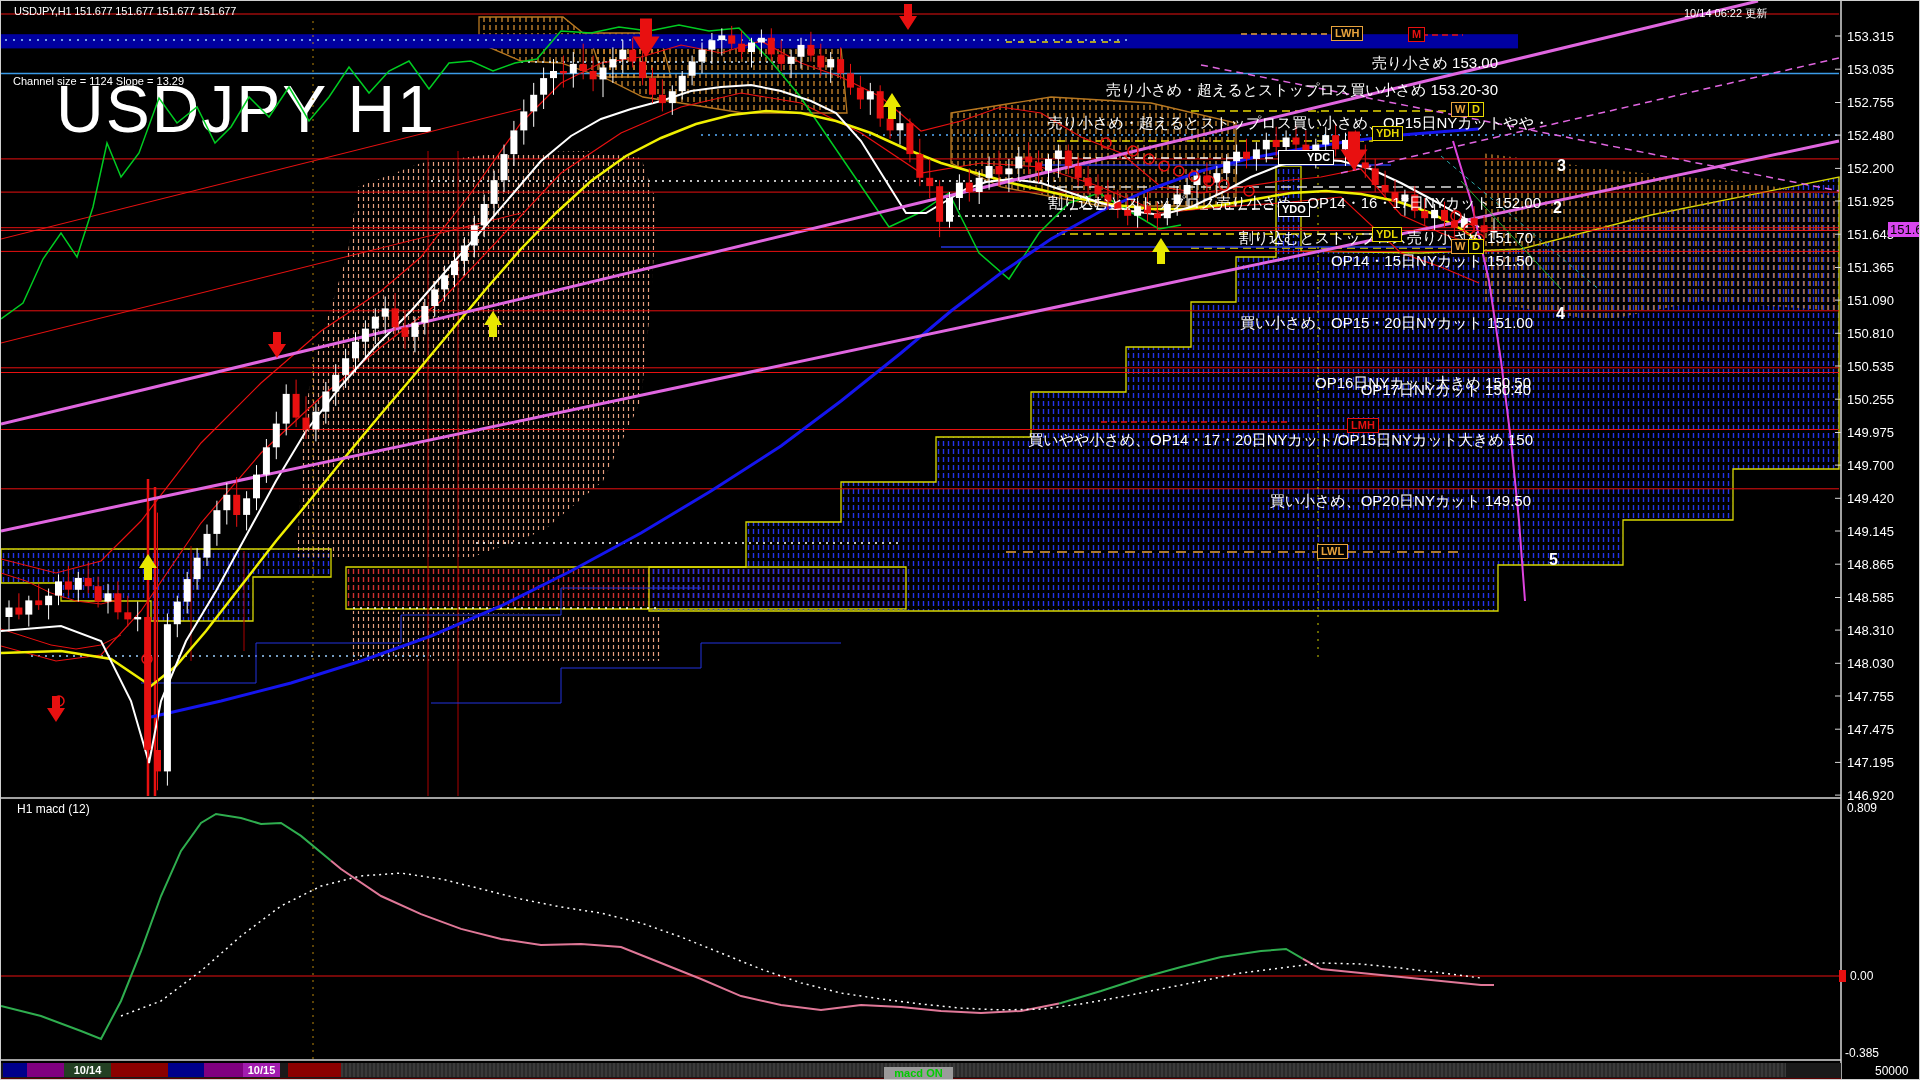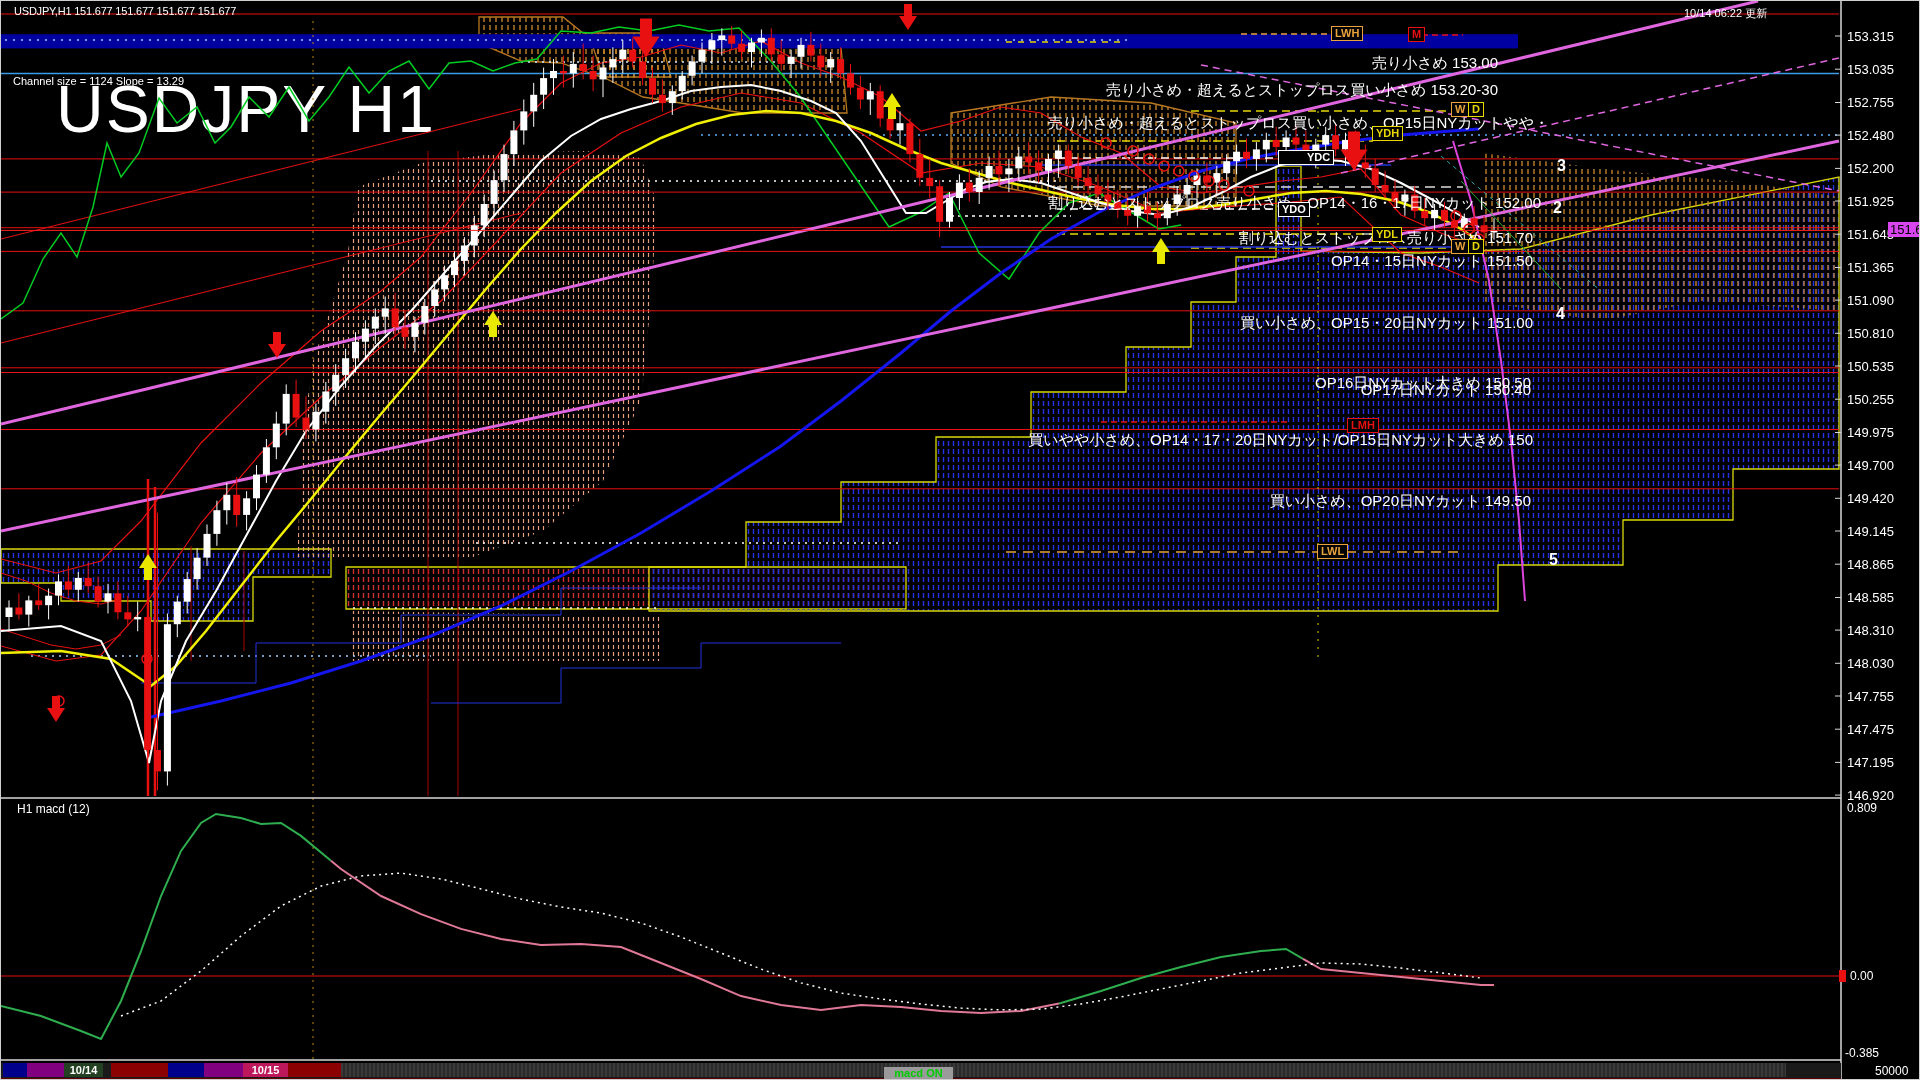--- a/index.html
+++ b/index.html
@@ -556,27 +556,27 @@
     <div id="macd-zero-box"></div>
     <div id="macd-axis">
         <div class="mtick" style="left: 1846px; top: 800px;">0.809</div>
         <div class="mtick" style="left: 1849px; top: 968px;">0.00</div>
         <div class="mtick" style="left: 1844px; top: 1045px;">-0.385</div>
         <div class="mtick" style="left: 1874px; top: 1063px;">50000</div>
       </div>
     <div id="footer">
         <div class="seg" style="left: 2px; width: 24px; background: rgb(0, 0, 139);"></div>
         <div class="seg" style="left: 26px; width: 37px; background: rgb(128, 0, 128);"></div>
-        <div class="seg" style="left: 63px; width: 39px; background: rgb(35, 64, 35);">
+        <div class="seg" style="left: 63px; width: 47px; background: rgb(35, 64, 35);">
           <div class="seg-label">10/14</div>
         </div>
         <div class="seg" style="left: 110px; width: 57px; background: rgb(139, 0, 0);"></div>
         <div class="seg" style="left: 167px; width: 36px; background: rgb(0, 0, 139);"></div>
         <div class="seg" style="left: 203px; width: 39px; background: rgb(128, 0, 128);"></div>
-        <div class="seg" style="left: 242px; width: 45px; background: #be185d;">
+        <div class="seg" style="left: 242px; width: 37px; background: #a21caf;">
           <div class="seg-label">10/15</div>
         </div>
         <div class="seg" style="left: 287px; width: 53px; background: rgb(139, 0, 0);"></div>
         <div class="seg speckle" style="left: 340px; width: 1445px;"></div>
       </div>
     <div id="bottom-strip"></div>
     <div id="macd-toggle">macd ON</div>
   </div>
 
 </div>

